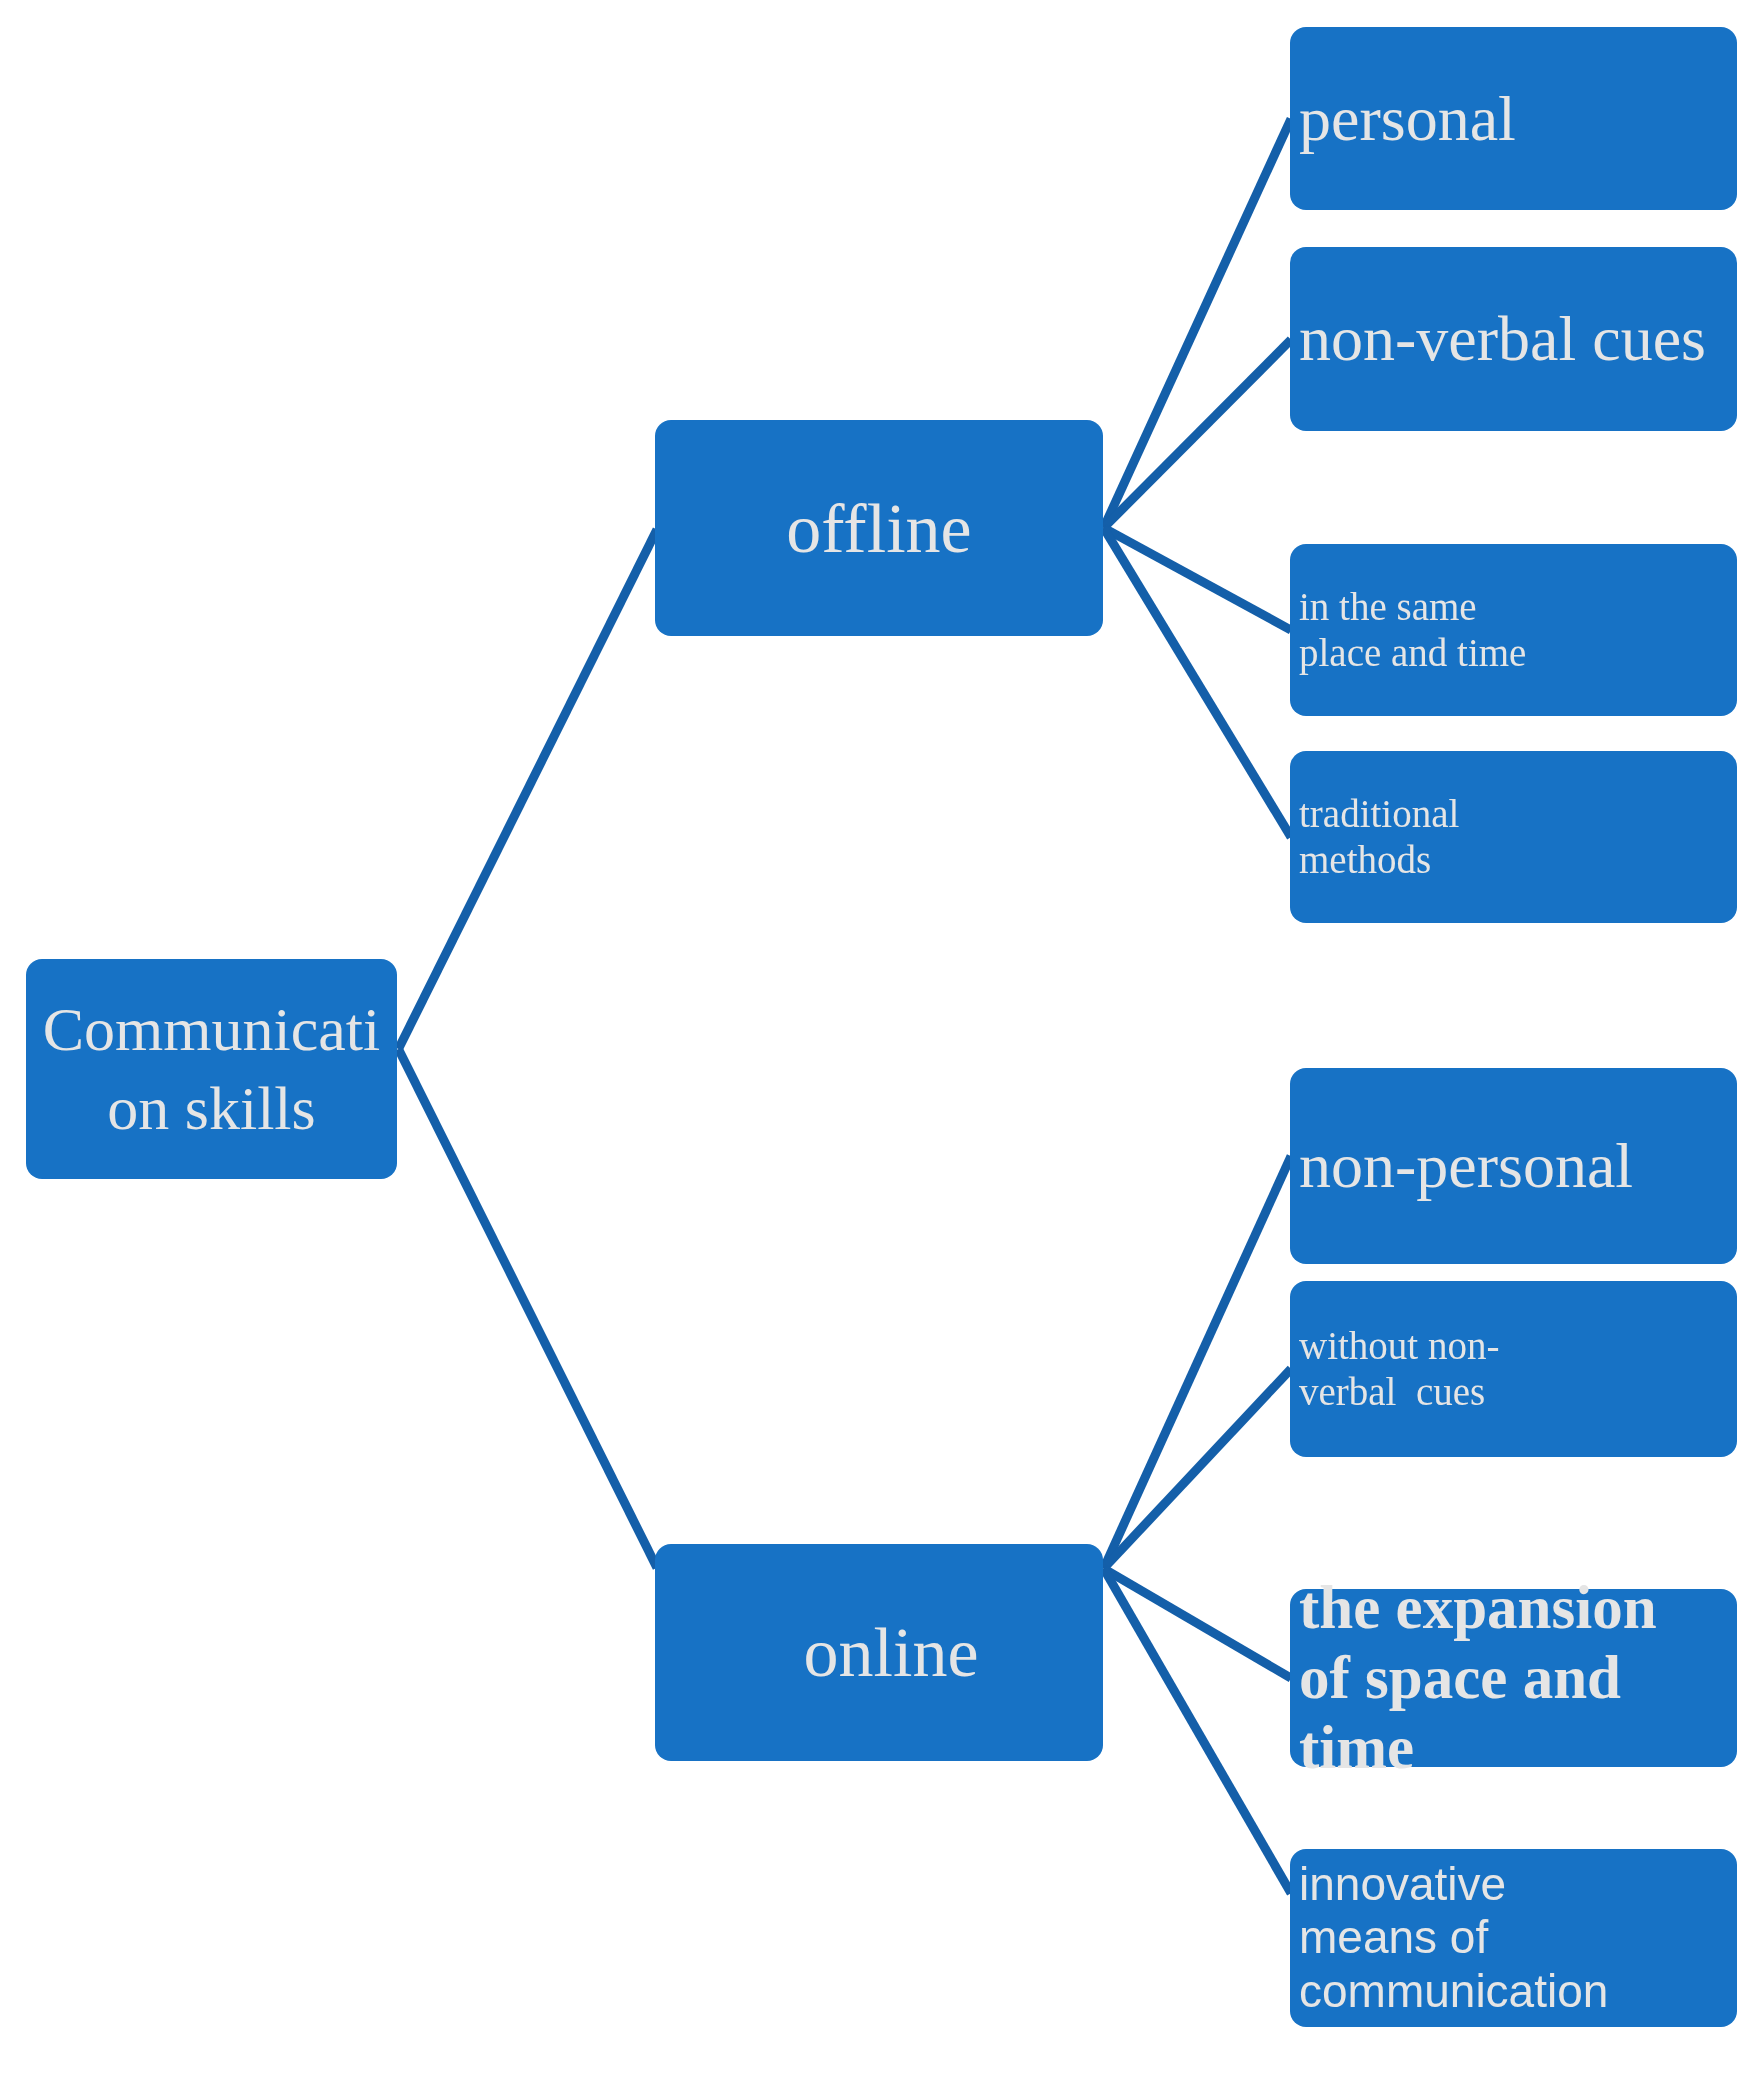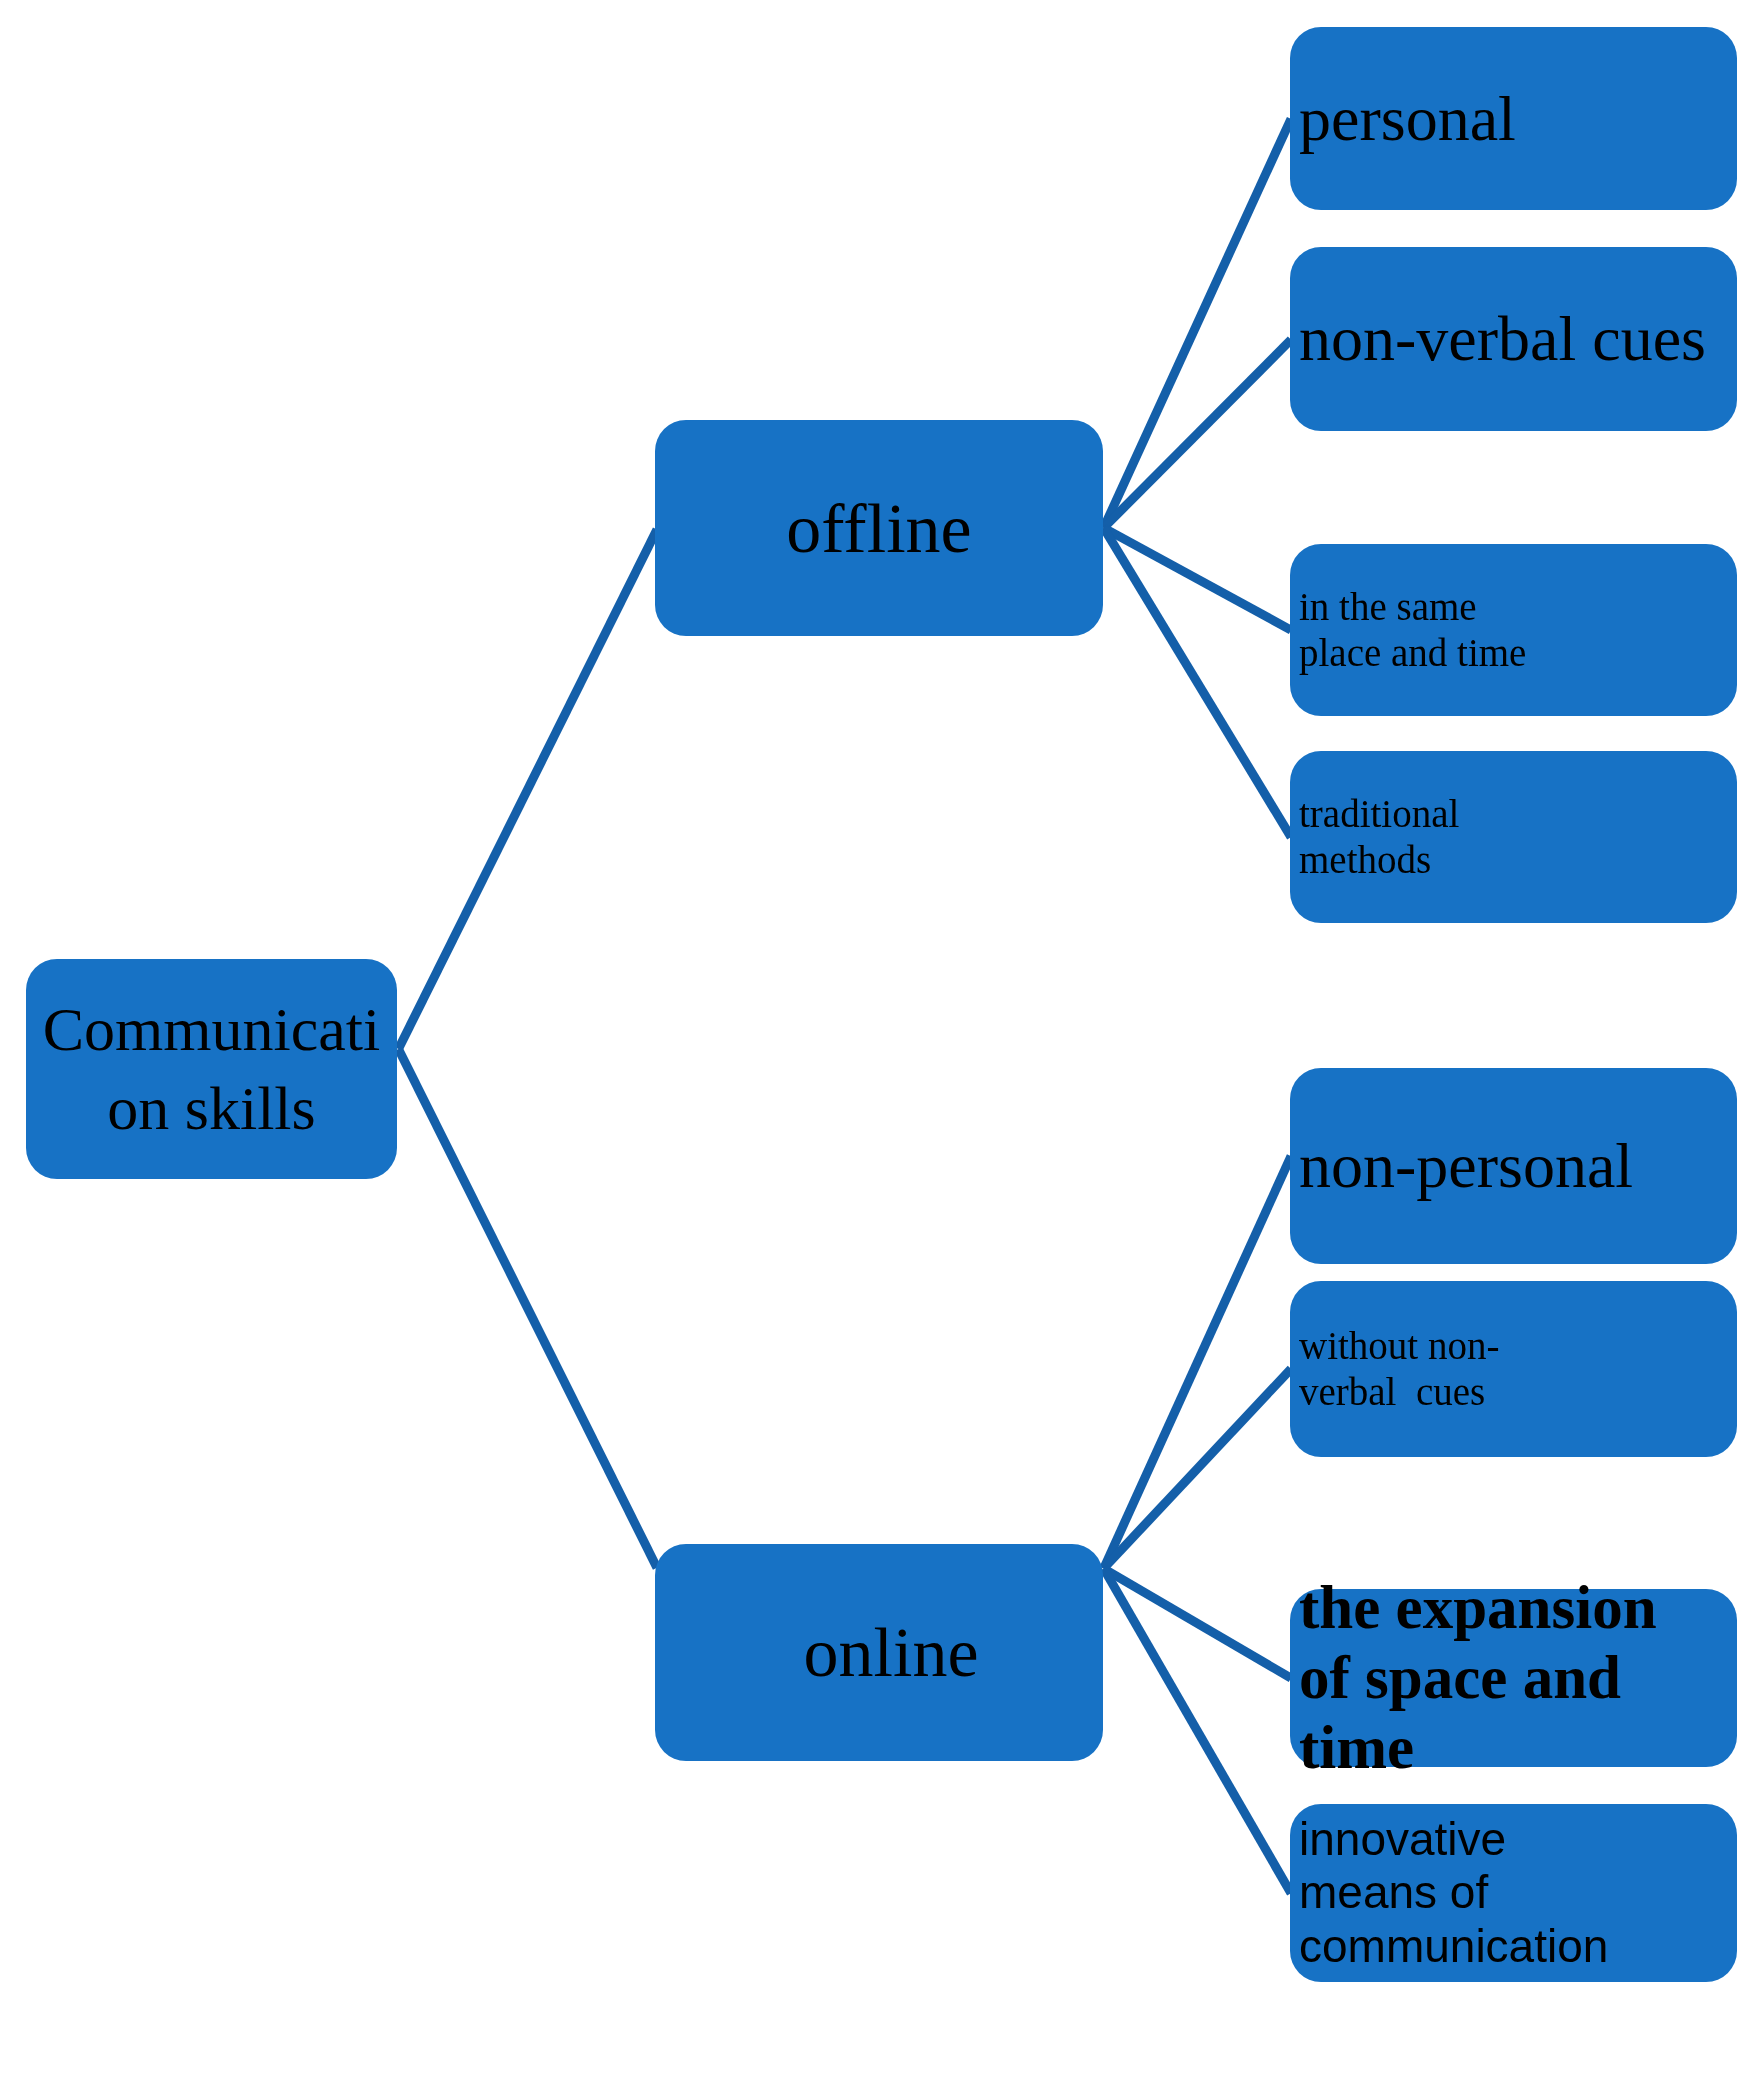--- a/index.html
+++ b/index.html
@@ -13,42 +13,43 @@
   }
   svg.connectors {
     position: absolute;
     left: 0; top: 0;
     width: 1759px; height: 2098px;
     z-index: 0;
   }
   .node {
     position: absolute;
     background: #1772C5;
-    border-radius: 31px;
-    color: #000000;
+    border-radius: 16px;
+    color: #e5e5e5;
     display: flex;
     align-items: center;
     z-index: 1;
     box-sizing: border-box;
   }
   .node .txt { white-space: pre-wrap; }
   
   .center { justify-content: center; text-align: center; }
   .root  { left: 26px;  top: 959px; width: 371px; height: 220px; font-size: 62px; line-height: 1.28; }
   .hub   { left: 655px; width: 448px; font-size: 70px; line-height: 1.1; }
   .hub-offline { top: 420px;  height: 216px; }
   .hub-online  { top: 1544px; height: 217px; padding-left: 24px; }
   
   .leaf { left: 1290px; width: 447px; justify-content: flex-start; padding-left: 9px; }
   .leaf-a { font-size: 64px; line-height: 1.15; }  
   .leaf-b { font-size: 39px; line-height: 1.18; }  
   .leaf-c { font-size: 61px; line-height: 1.15; font-weight: bold; }  
   .leaf-sans {
     font-size: 46px; line-height: 1.16;
     font-family: "Liberation Sans", "DejaVu Sans", sans-serif;
+    margin-top: 45px;
   }
   .l1 { top: 27px;   height: 183px; }
   .l2 { top: 247px;  height: 184px; }
   .l3 { top: 544px;  height: 172px; }
   .l4 { top: 751px;  height: 172px; }
   .l5 { top: 1068px; height: 196px; }
   .l6 { top: 1281px; height: 176px; }
   .l7 { top: 1589px; height: 178px; }
   .l8 { top: 1804px; height: 178px; }
 </style>

